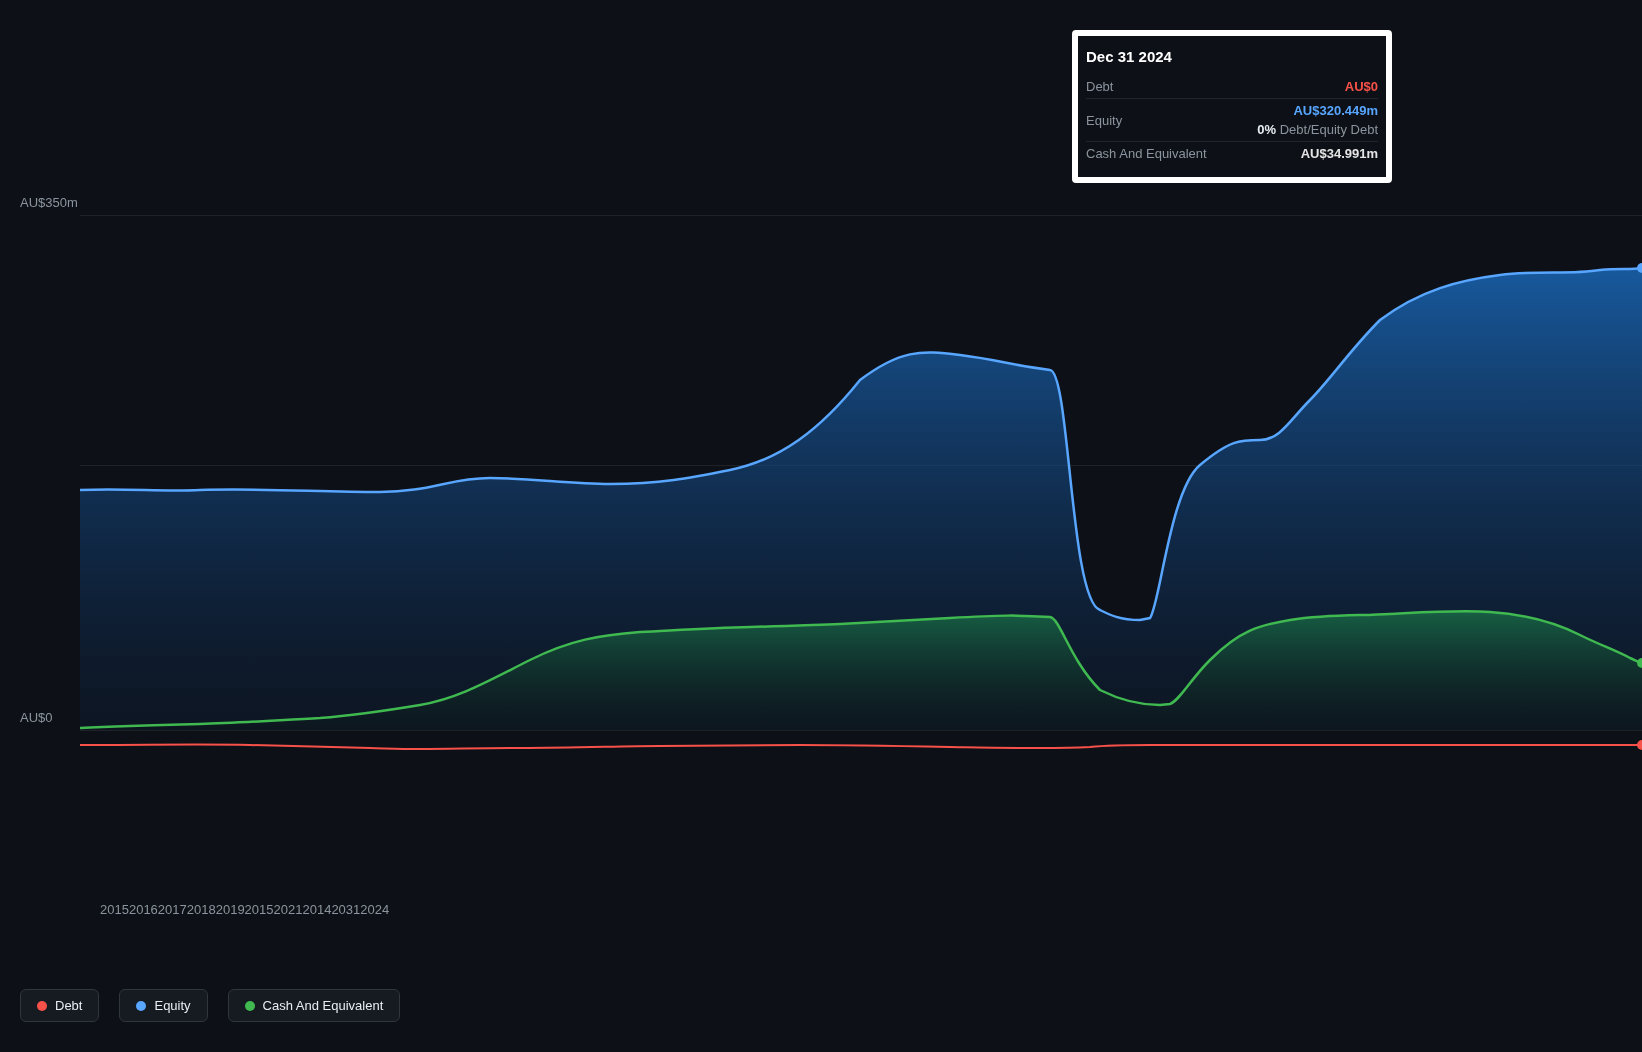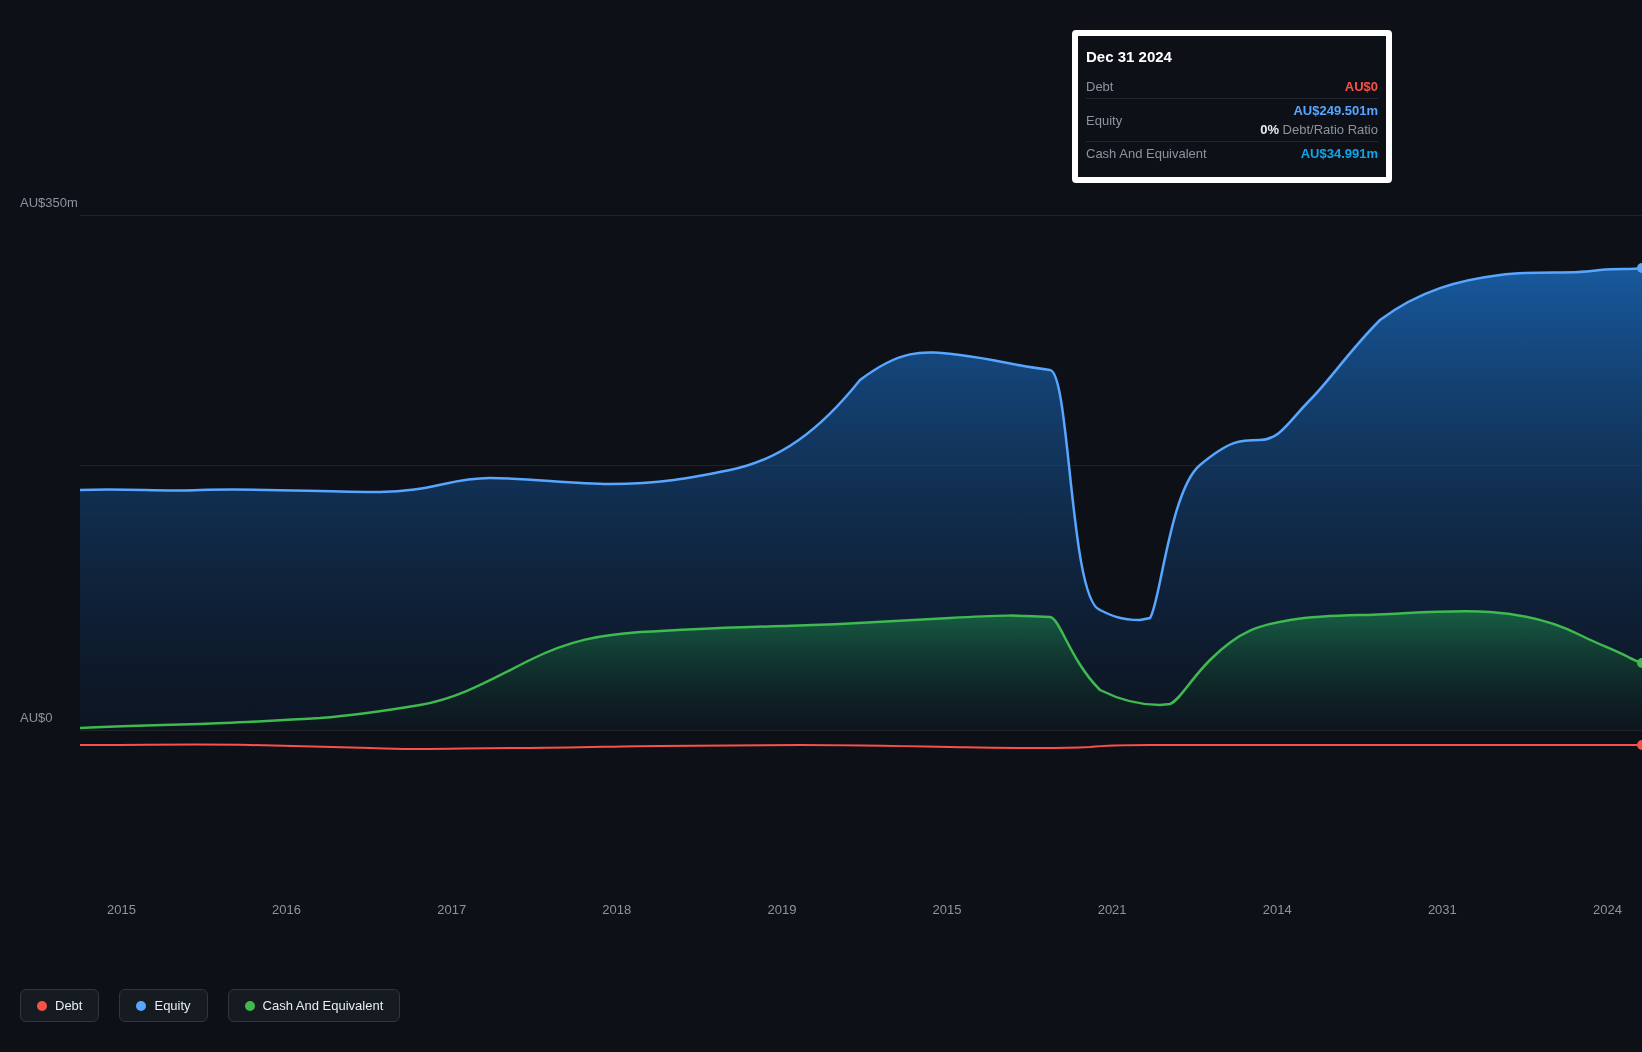--- a/index.html
+++ b/index.html
@@ -31,24 +31,23 @@
       right: 0;
       height: 1px;
       background: rgba(255,255,255,0.08);
     }
     .grid-line-350 { top: 215px; }
     .grid-line-175 { top: 465px; }
     .grid-line-0 { top: 730px; }
     .x-axis-labels {
       position: absolute;
       bottom: 135px;
-      left: 87px;
+      left: 80px;
       right: 0;
       display: flex;
-      justify-content: space-between;
       padding: 0 20px;
       margin-top: 40px;
     }
     .x-label {
       color: #8b949e;
       font-size: 13px;
     }
     .tooltip-box {
       position: absolute;
       top: 30px;
@@ -74,21 +73,21 @@
       border-bottom: 1px solid #21262d;
     }
     .tooltip-row:last-child { border-bottom: none; }
     .tooltip-label {
       color: #8b949e;
       font-size: 13px;
     }
     .tooltip-value { font-size: 13px; font-weight: 600; }
     .tooltip-value.red { color: #f85149; }
     .tooltip-value.blue { color: #58a6ff; }
-    .tooltip-value.cyan { color: #0ea5e9; }
+    .tooltip-value.cyan { color: #e5e5e5; }
     .tooltip-de-ratio {
       font-size: 13px;
       color: #e6edf3;
     }
     .tooltip-de-ratio span { color: #8b949e; }
     .legend {
       position: absolute;
       bottom: 30px;
       left: 20px;
       display: flex;
@@ -284,24 +283,24 @@
     <div class="tooltip-date">Dec 31 2024</div>
 
     <div class="tooltip-row">
       <span class="tooltip-label">Debt</span>
       <span class="tooltip-value red">AU$0</span>
     </div>
 
     <div class="tooltip-row">
       <span class="tooltip-label">Equity</span>
       <div style="display:flex; flex-direction:column; align-items:flex-end; gap:4px;">
-        <span class="tooltip-value blue">AU$249.501m</span>
+        <span class="tooltip-value blue">AU$320.449m</span>
         <span class="tooltip-de-ratio">
           <strong>0%</strong>
-          <span>Debt/Ratio Ratio</span>
+          <span>Debt/Equity Debt</span>
         </span>
       </div>
     </div>
 
     <div class="tooltip-row">
       <span class="tooltip-label">Cash And Equivalent</span>
       <span class="tooltip-value cyan">AU$34.991m</span>
     </div>
   </div>
 

